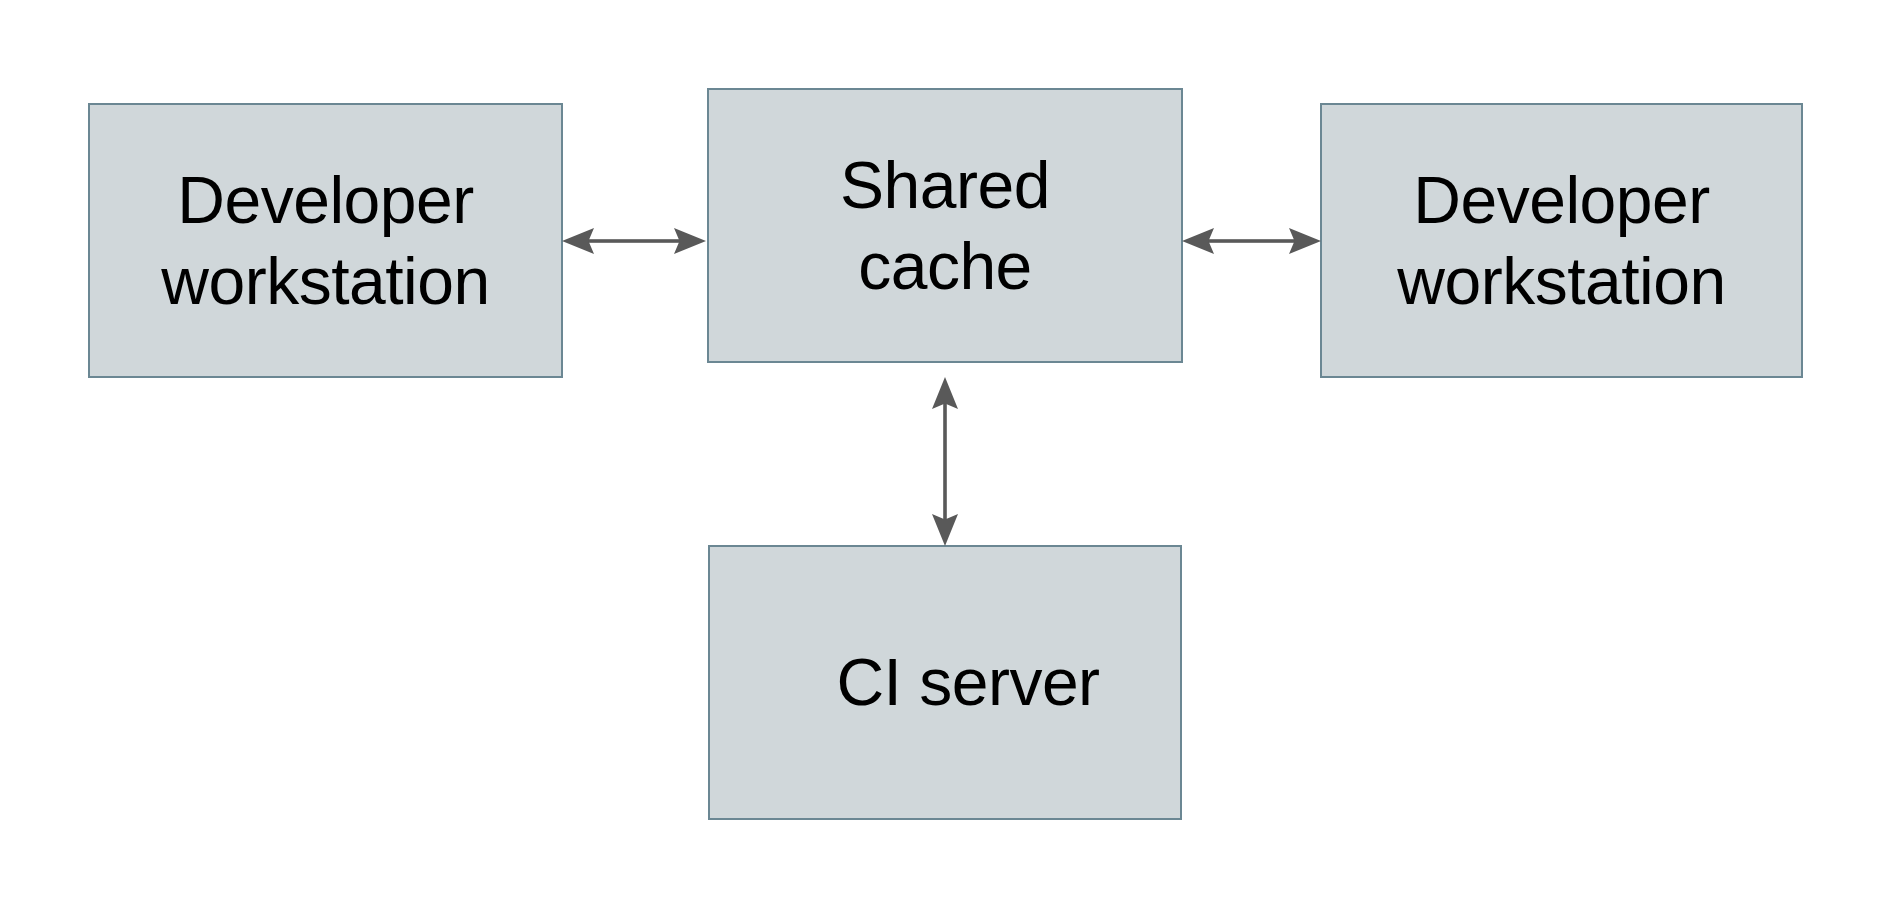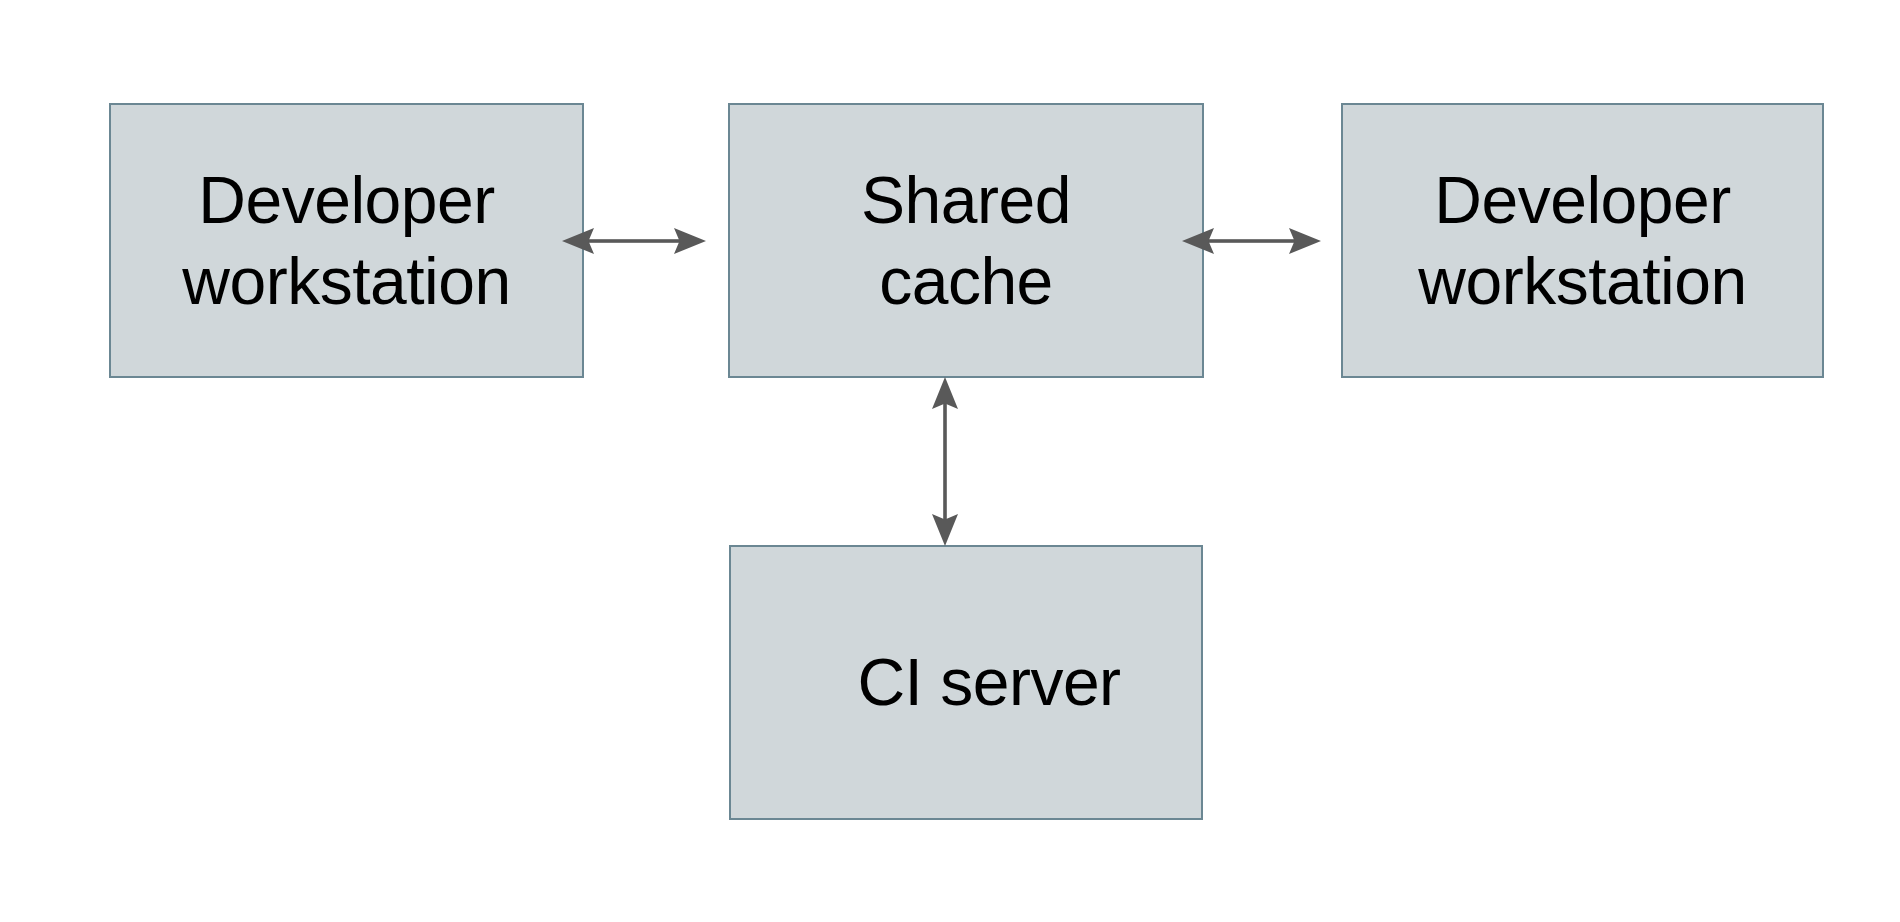--- a/index.html
+++ b/index.html
@@ -20,21 +20,20 @@
   }
   .node {
     position: absolute;
     box-sizing: border-box;
     background: #d0d7da;
     border: 2px solid #6b8793;
     display: flex;
     align-items: center;
     justify-content: center;
     text-align: center;
-    margin-left: 21px;
   }
   .node-label {
     font-family: "Liberation Sans", sans-serif;
     font-size: 66px;
     line-height: 1.22;
     color: #000000;
     letter-spacing: -0.5px;
     white-space: pre-line;
     padding: 0 6px;
   }
@@ -42,21 +41,21 @@
     position: absolute;
     overflow: visible;
   }
   .edge svg {
     display: block;
     overflow: visible;
   }
 
   
   #node-dev-left   { left: 88px;   top: 103px; width: 475px; height: 275px; }
-  #node-cache      { left: 707px;  top: 103px; width: 476px; height: 275px; }
+  #node-cache      { left: 707px;  top: 88px; width: 476px; height: 275px; }
   #node-dev-right  { left: 1320px; top: 103px; width: 483px; height: 275px; }
   #node-ci         { left: 708px;  top: 545px; width: 474px; height: 275px; padding-left: 46px; }
 
   
   #edge-left-cache  { left: 561px;  top: 222px; width: 146px; height: 38px; }
   #edge-cache-right { left: 1181px; top: 222px; width: 141px; height: 38px; }
   #edge-cache-ci    { left: 926px;  top: 376px; width: 38px;  height: 171px; }
 </style>
 </head>
 <body>

